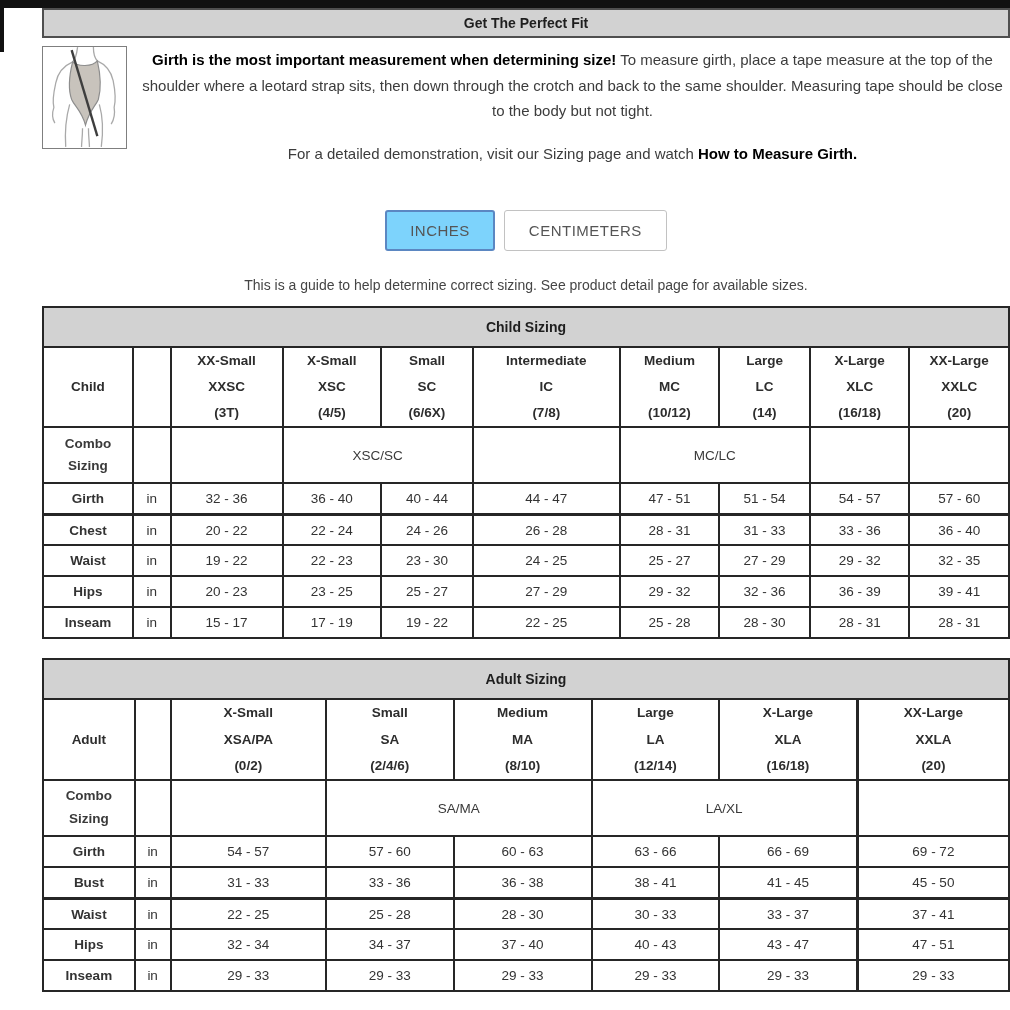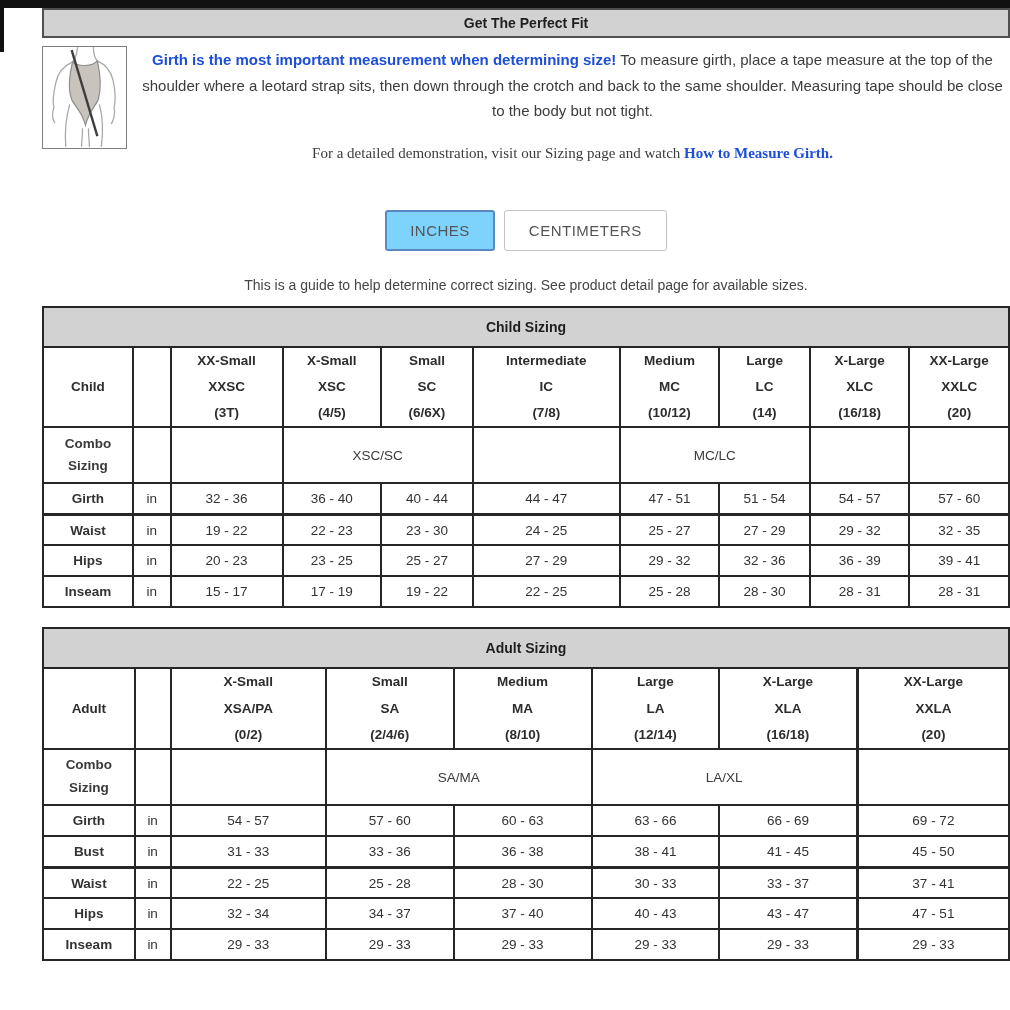--- a/index.html
+++ b/index.html
@@ -17,22 +17,22 @@
     height:30px; background:#d2d2d2; border:2px solid #4f4f4f;
     display:flex; align-items:center; justify-content:center;
     font-weight:bold; font-size:14px; color:#1e1e1e;
   }
 
   .info-row { display:flex; margin-top:8px; }
   .figure-box { width:85px; height:103px; border:1px solid #7f7f7f; flex:none; background:#fff; }
   .figure-box svg { width:100%; height:100%; display:block; }
   .info-text { flex:1; padding:1px 2px 0 10px; }
   .intro { margin:0; text-align:center; font-size:15px; line-height:1.7; color:#3c3c3c; }
-  .intro strong, .demo strong { color:#1d4ed8; }
-  .demo { margin:21px 0 0; text-align:center; font-size:15px; color:#3c3c3c;font-family:Liberation Serif, serif; }
+  .intro strong, .demo strong { color:#000000; }
+  .demo { margin:21px 0 0; text-align:center; font-size:15px; color:#3c3c3c; }
 
   .unit-buttons { display:flex; justify-content:center; gap:9px; margin-top:48px; }
   .btn {
     font-family:"Liberation Sans", sans-serif; font-size:15px; color:#555;
     padding:11px 24px; background:#ffffff; border:1px solid #c2c2c2;
     border-radius:3px; letter-spacing:0.5px; cursor:pointer;
   }
   .btn.active { background:#7dd3fc; border:2px solid #5b87c2; padding:10px 23px; }
 
   .note { text-align:center; font-size:14px; color:#454545; margin:26px 0 0; }
@@ -176,20 +176,32 @@
       <td>32 - 36</td>
       <td>36 - 40</td>
       <td>40 - 44</td>
       <td>44 - 47</td>
       <td>47 - 51</td>
       <td>51 - 54</td>
       <td>54 - 57</td>
       <td>57 - 60</td>
     </tr>
     <tr class="datarow">
+      <td class="lbl">Chest</td>
+      <td>in</td>
+      <td>20 - 22</td>
+      <td>22 - 24</td>
+      <td>24 - 26</td>
+      <td>26 - 28</td>
+      <td>28 - 31</td>
+      <td>31 - 33</td>
+      <td>33 - 36</td>
+      <td>36 - 40</td>
+    </tr>
+    <tr class="datarow">
       <td class="lbl">Waist</td>
       <td>in</td>
       <td>19 - 22</td>
       <td>22 - 23</td>
       <td>23 - 30</td>
       <td>24 - 25</td>
       <td>25 - 27</td>
       <td>27 - 29</td>
       <td>29 - 32</td>
       <td>32 - 35</td>

